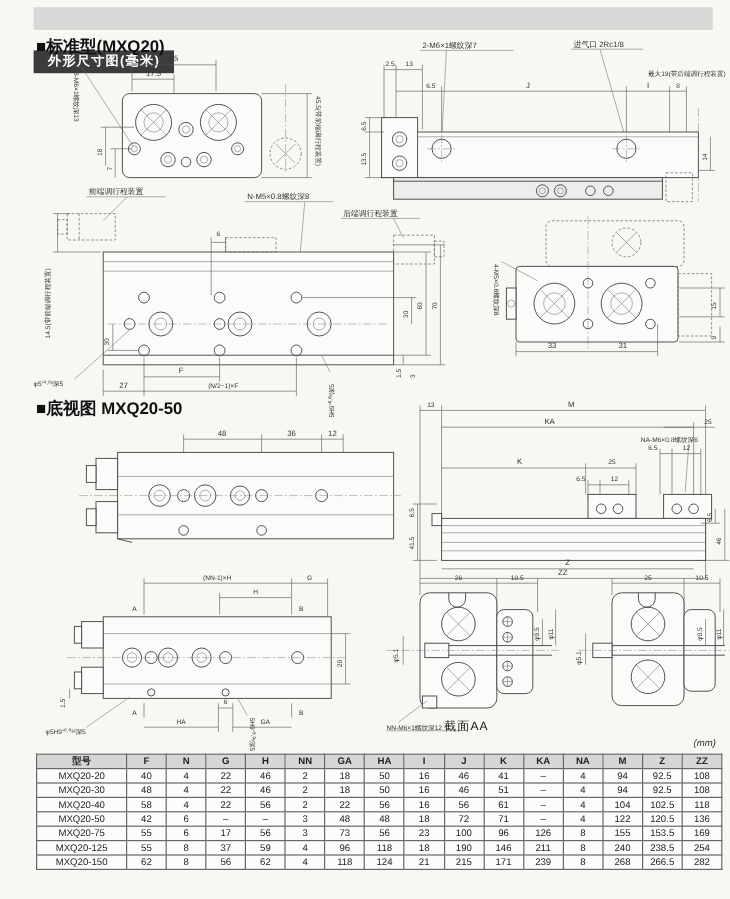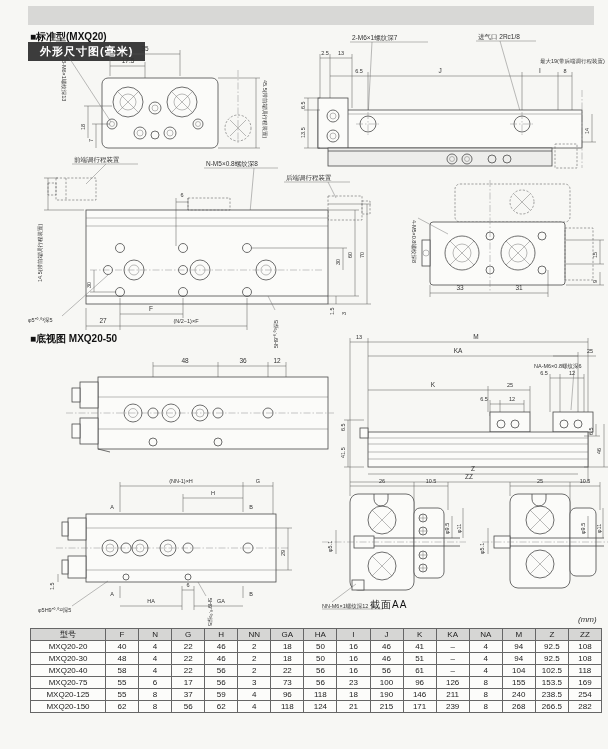--- a/index.html
+++ b/index.html
@@ -2,39 +2,39 @@
 <html><head>
 <meta charset="utf-8">
 <style>
   html,body{margin:0;padding:0;}
   body{width:608px;height:749px;position:relative;background:#f7f7f4;
        font-family:"Liberation Sans",sans-serif;color:#222;overflow:hidden;}
   .abs{position:absolute;}
   .titlewrap{left:28px;top:6px;width:566px;height:19px;background:#d8d8d6;}
   .titlechip{display:inline-block;height:19px;line-height:19px;background:#3c3c3c;color:#fff;
              font-size:11px;font-weight:bold;padding:0 12px;letter-spacing:1px;margin-top:36px;}
-  .seclabel{font-size:10px;font-weight:bold;color:#111;}
+  .seclabel{font-size:14px;font-weight:bold;color:#111;}
   .caption{font-size:10px;color:#111;letter-spacing:1px;}
   .mmnote{font-size:8px;color:#333;}
   svg{overflow:visible;}
   svg text{font-family:"Liberation Sans",sans-serif;font-size:6.5px;fill:#333;}
   svg text.sm{font-size:5.5px;}
   svg text.mid{text-anchor:middle;}
   .ln{stroke:#4a4a4a;stroke-width:0.8;fill:none;}
   .fl{stroke:#4a4a4a;stroke-width:0.8;fill:#fbfbf9;}
   .fl2{stroke:#4a4a4a;stroke-width:0.8;fill:#ededeb;}
   .thin{stroke:#6a6a6a;stroke-width:0.45;fill:none;}
   .dim{stroke:#555;stroke-width:0.5;fill:none;}
   .dash{stroke:#666;stroke-width:0.6;fill:none;stroke-dasharray:2.2,1.6;}
   .cl{stroke:#777;stroke-width:0.4;fill:none;stroke-dasharray:7,2,1.5,2;}
   table.dims{border-collapse:collapse;width:572px;table-layout:fixed;
              border-top:1.6px solid #444;border-bottom:1.6px solid #444;background:#fcfcfa;}
   table.dims th,table.dims td{border:0.6px solid #666;font-size:8px;height:11px;
              text-align:center;padding:0;white-space:nowrap;overflow:hidden;}
-  table.dims th{background:#d6d6d4;font-weight:normal;}
+  table.dims th{background:#d6d6d4;font-weight:bold;}
   table.dims td.model,table.dims th.model{width:74px;}
 </style>
 </head>
 <body>
 
 <div class="abs titlewrap">
   <span class="titlechip">外形尺寸图(毫米)</span>
 </div>
 
 <div class="abs seclabel" style="left:30px;top:30px;">■标准型(MXQ20)</div>
@@ -563,20 +563,38 @@
           <td>16</td>
           <td>56</td>
           <td>61</td>
           <td>–</td>
           <td>4</td>
           <td>104</td>
           <td>102.5</td>
           <td>118</td>
         </tr>
         <tr>
+          <td class="model">MXQ20-50</td>
+          <td>42</td>
+          <td>6</td>
+          <td>–</td>
+          <td>–</td>
+          <td>3</td>
+          <td>48</td>
+          <td>48</td>
+          <td>18</td>
+          <td>72</td>
+          <td>71</td>
+          <td>–</td>
+          <td>4</td>
+          <td>122</td>
+          <td>120.5</td>
+          <td>136</td>
+        </tr>
+        <tr>
           <td class="model">MXQ20-75</td>
           <td>55</td>
           <td>6</td>
           <td>17</td>
           <td>56</td>
           <td>3</td>
           <td>73</td>
           <td>56</td>
           <td>23</td>
           <td>100</td>

